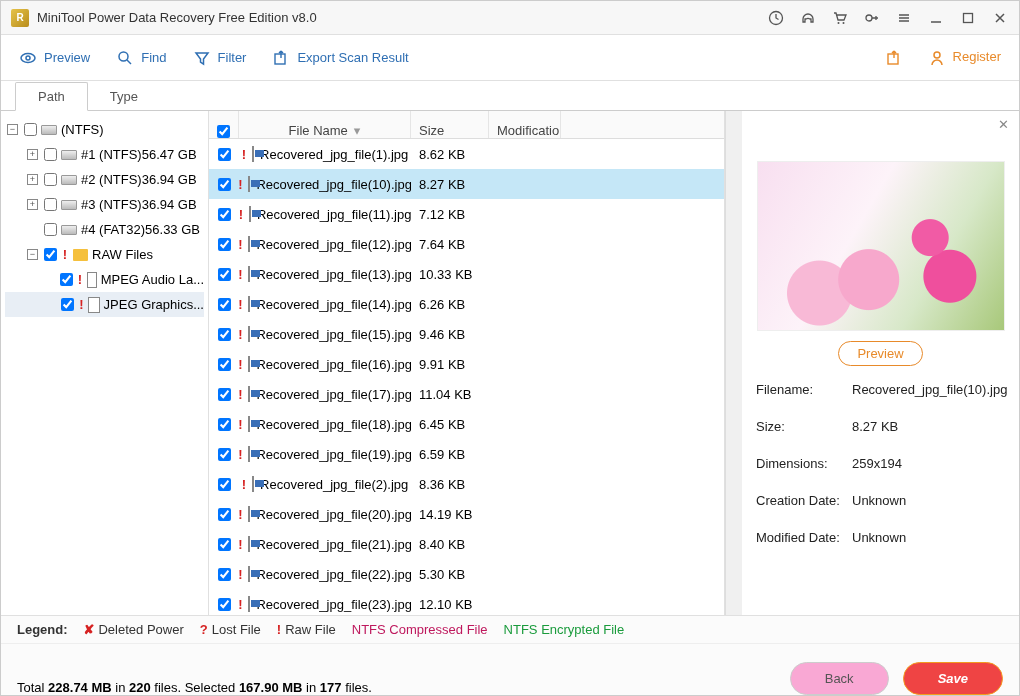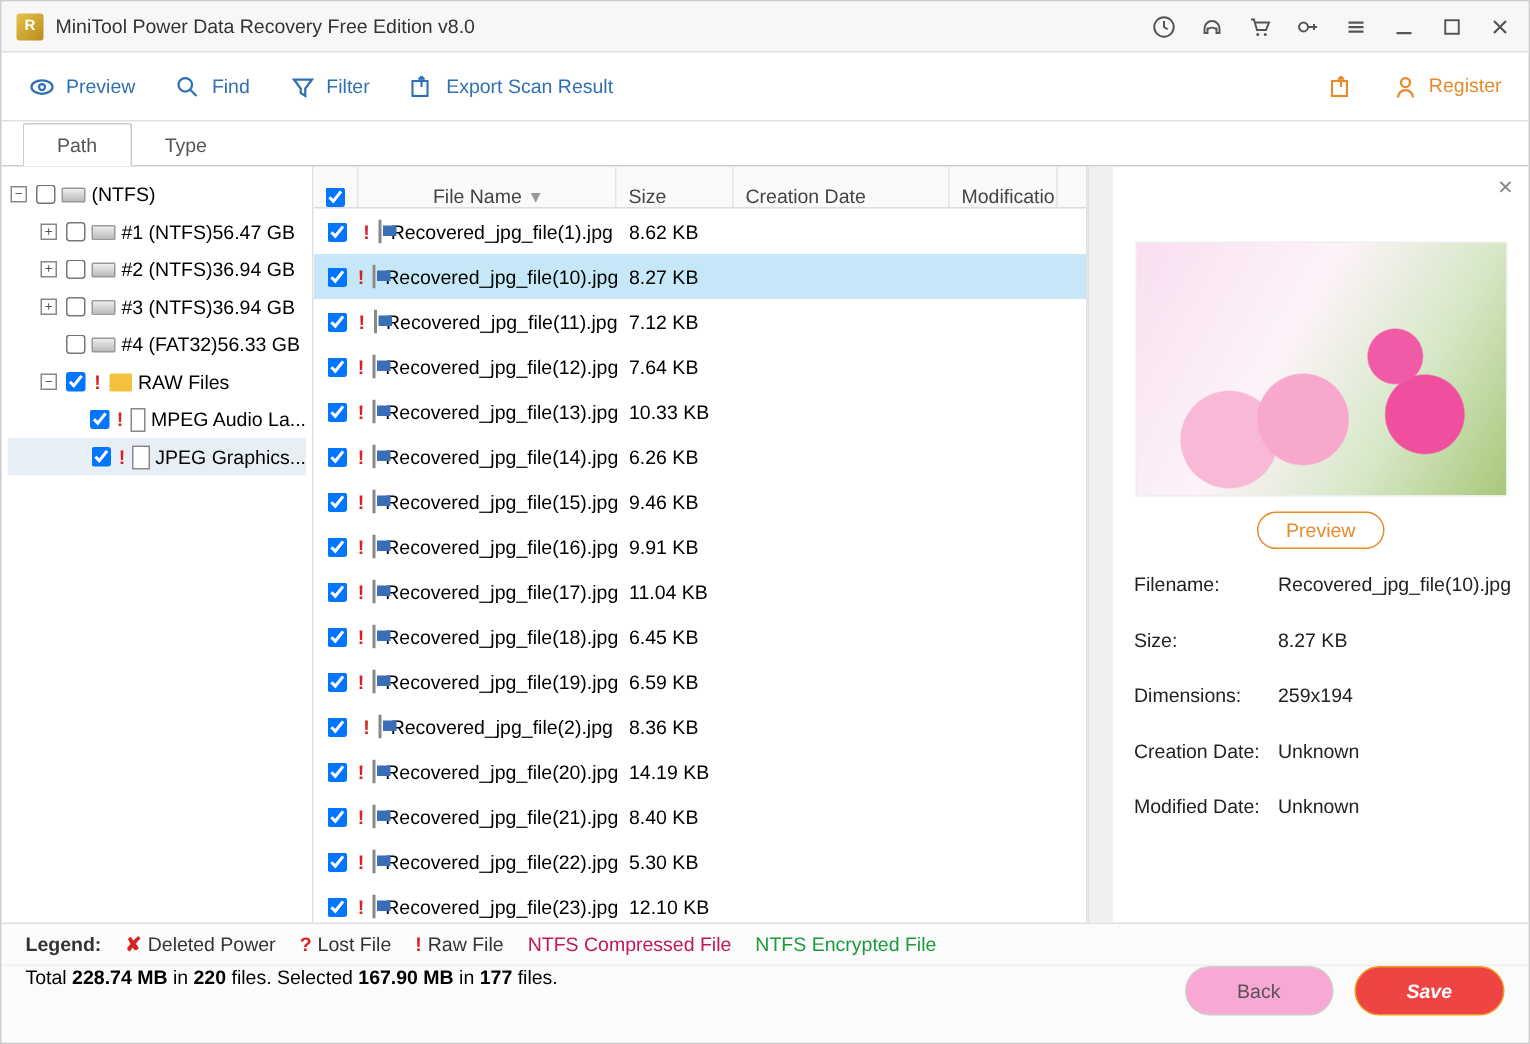--- a/index.html
+++ b/index.html
@@ -46,21 +46,21 @@
   radial-gradient(circle at 78% 68%, #ef4f9d 0 26px, transparent 27px),
   radial-gradient(circle at 45% 70%, #f7a8cc 0 30px, transparent 31px),
   radial-gradient(circle at 25% 78%, #f8b9d6 0 32px, transparent 33px),
   linear-gradient(120deg,#f8dff0,#fdf3f9 40%,#d7e8c8 70%,#a8c87a);
   border:1px solid #eee;
 }
 .preview-btn { display:block; margin:4px auto 16px; padding:4px 18px; border:1px solid #e88a2a; color:#e88a2a; background:#fff; border-radius:14px; cursor:default; }
 .meta { display:grid; grid-template-columns:96px 1fr; row-gap:22px; font-size:12.5px; color:#222; }
 .legend { height:28px; border-top:1px solid #e0e0e0; display:flex; align-items:center; gap:16px; padding:0 16px; color:#333; background:#fbfbfb; }
 .legend .lg{display:flex;align-items:center;gap:4px}
-.statusbar { height:52px; display:flex; align-items:flex-start; padding:0 16px; justify-content:space-between; background:#fbfbfb; border-top:1px solid #eee; }
+.statusbar { height:52px; display:flex; align-items:flex-end; padding:0 16px; justify-content:space-between; background:#fbfbfb; border-top:1px solid #eee; }
 .statusbar .btns{display:flex;gap:14px}
 .btn { padding:8px 34px; border-radius:20px; border:1px solid #ccc; background:#f9a8d4; color:#555; cursor:default; }
 .btn.primary { background:#ef4444; border-color:#f39a1e; color:#fff; font-weight:600;font-style:italic; }
 svg{display:block}
 </style>
 </head>
 <body>
 
 <div class="titlebar">
   <span class="app-icon">R</span>
@@ -222,23 +222,20 @@
     <div class="fl-head">
       <div class="hc col-cb">
           <input type="checkbox" checked="" style="">
         </div>
       <div class="hc col-name">
           <span>File Name</span>
           <span style="color:#999">▾</span>
         </div>
       <div class="hc col-size">
           <span>Size</span>
-        </div>
-      <div class="hc col-cd">
-          <span>Creation Date</span>
         </div>
       <div class="hc col-md">
           <span>Modification</span>
         </div>
     </div>
     <div class="fl-body" id="fl-body">
         <div class="fl-row">
           <div class="c col-cb">
             <input type="checkbox" checked="" style="">
           </div>

